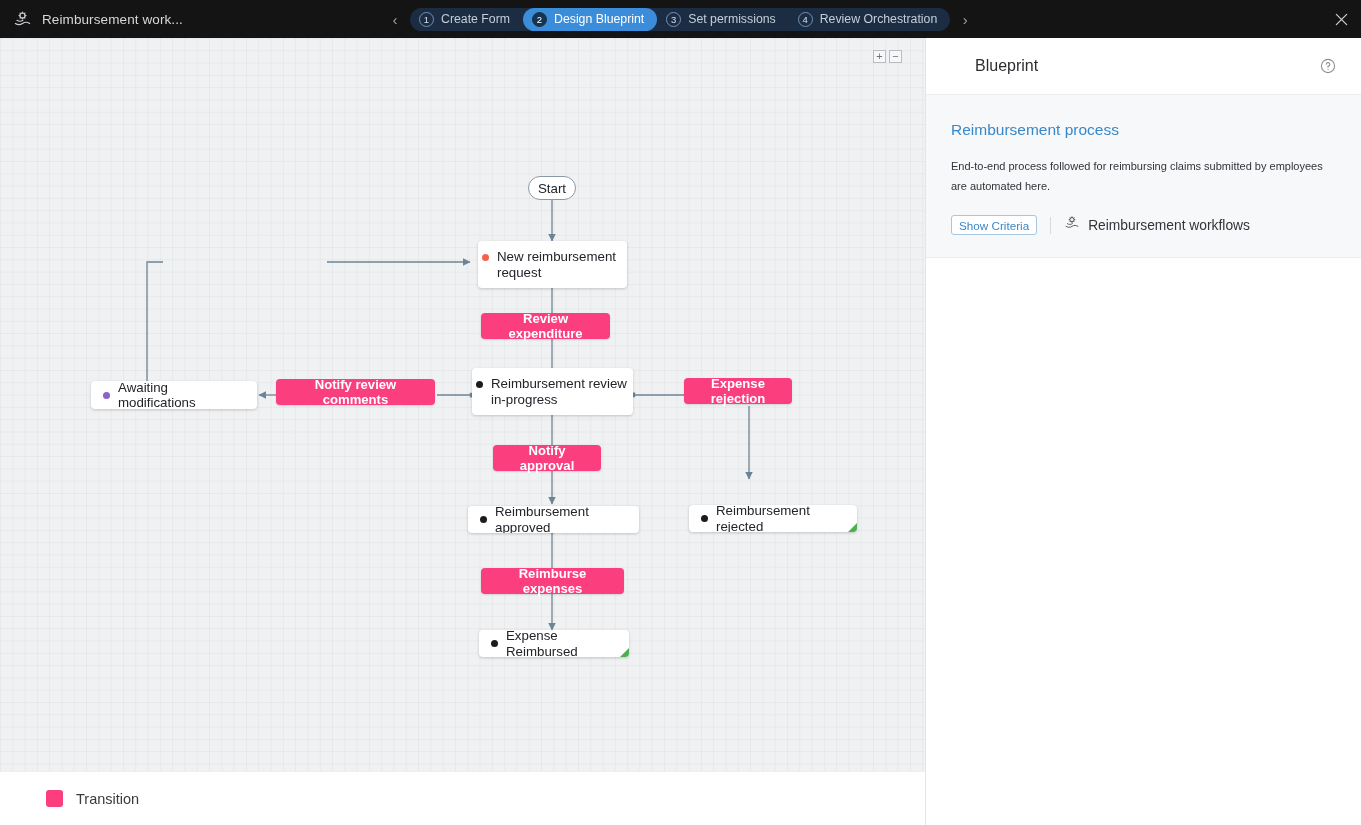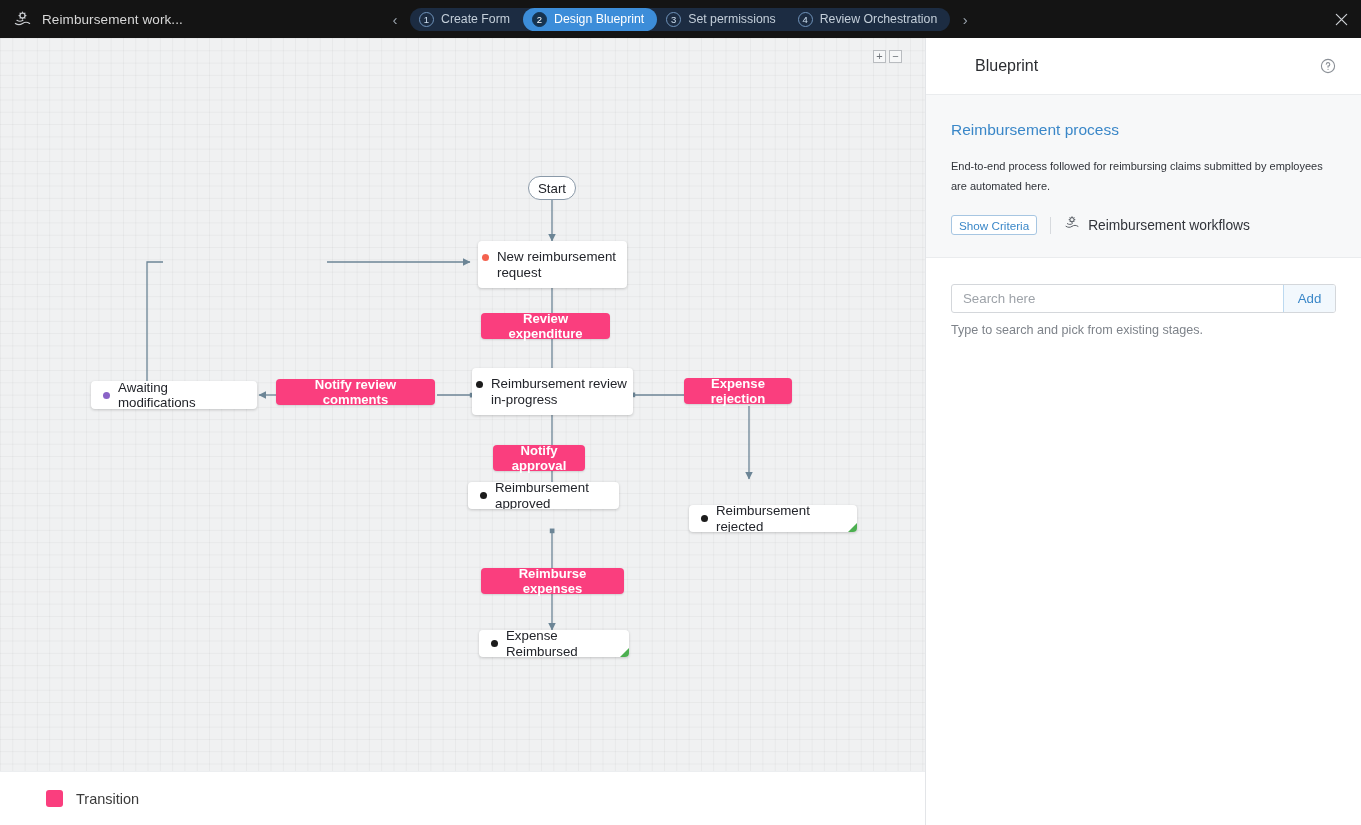--- a/index.html
+++ b/index.html
@@ -277,21 +277,21 @@
     </div>
   </div>
 
   <div class="node" style="left:472px; top:330px; width:161px;">
     <div class="node-inner">
       <span class="dot" style="background:#1c1c1c"></span>
       <span class="node-label">Reimbursement review in-progress</span>
     </div>
   </div>
 
-  <div class="node" style="left:468px; top:444px; width:151px; height:27px;">
+  <div class="node" style="left:468px; top:468px; width:171px; height:27px;">
     <div class="node-inner" style="align-items:center; padding:6px 12px;">
       <span class="dot" style="background:#1c1c1c; margin-top:0"></span>
       <span class="node-label">Reimbursement approved</span>
     </div>
   </div>
 
   <div class="node" style="left:689px; top:467px; width:168px; height:27px;">
     <div class="node-inner" style="align-items:center; padding:6px 12px;">
       <span class="dot" style="background:#1c1c1c; margin-top:0"></span>
       <span class="node-label">Reimbursement rejected</span>
@@ -307,21 +307,21 @@
     <span class="corner-flag"></span>
   </div>
 
 
   <div class="transition" style="left:481px; top:275px; width:129px; height:26px;">Review expenditure</div>
 
   <div class="transition" style="left:276px; top:341px; width:159px; height:26px;">Notify review comments</div>
 
   <div class="transition" style="left:684px; top:340px; width:108px; height:26px;">Expense rejection</div>
 
-  <div class="transition" style="left:493px; top:407px; width:92px; height:26px;">Notify approval</div>
+  <div class="transition" style="left:493px; top:407px; width:108px; height:26px;">Notify approval</div>
 
   <div class="transition" style="left:481px; top:530px; width:143px; height:26px;">Reimburse expenses</div>
 </div>
 
 <div id="legend">
   <span id="legend-swatch"></span>
   <span id="legend-label">Transition</span>
 </div>
 
 <div id="panel">
@@ -349,20 +349,13 @@
             <path d="M5 13c2.5 1.6 5 1.6 7.5 0" stroke-linecap="round"></path>
             <circle cx="12" cy="7" r="3.2"></circle>
             <path d="M12 2.6v1.2M12 10.2v1.2M16.4 7h-1.2M8.8 7H7.6M15.1 3.9l-.85.85M9.75 9.25l-.85.85M15.1 10.1l-.85-.85M9.75 4.75l-.85-.85" stroke-linecap="round"></path>
           </svg>
         </span>
         <span id="wf-label">Reimbursement workflows</span>
       </span>
     </div>
   </div>
 
-  <div id="search-block">
-    <div id="search-row">
-      <input id="search-input" type="text" placeholder="Search here" style="">
-      <button id="add-btn">Add</button>
-    </div>
-    <div id="search-hint">Type to search and pick from existing stages.</div>
-  </div>
 </div>
 
 </body></html>

